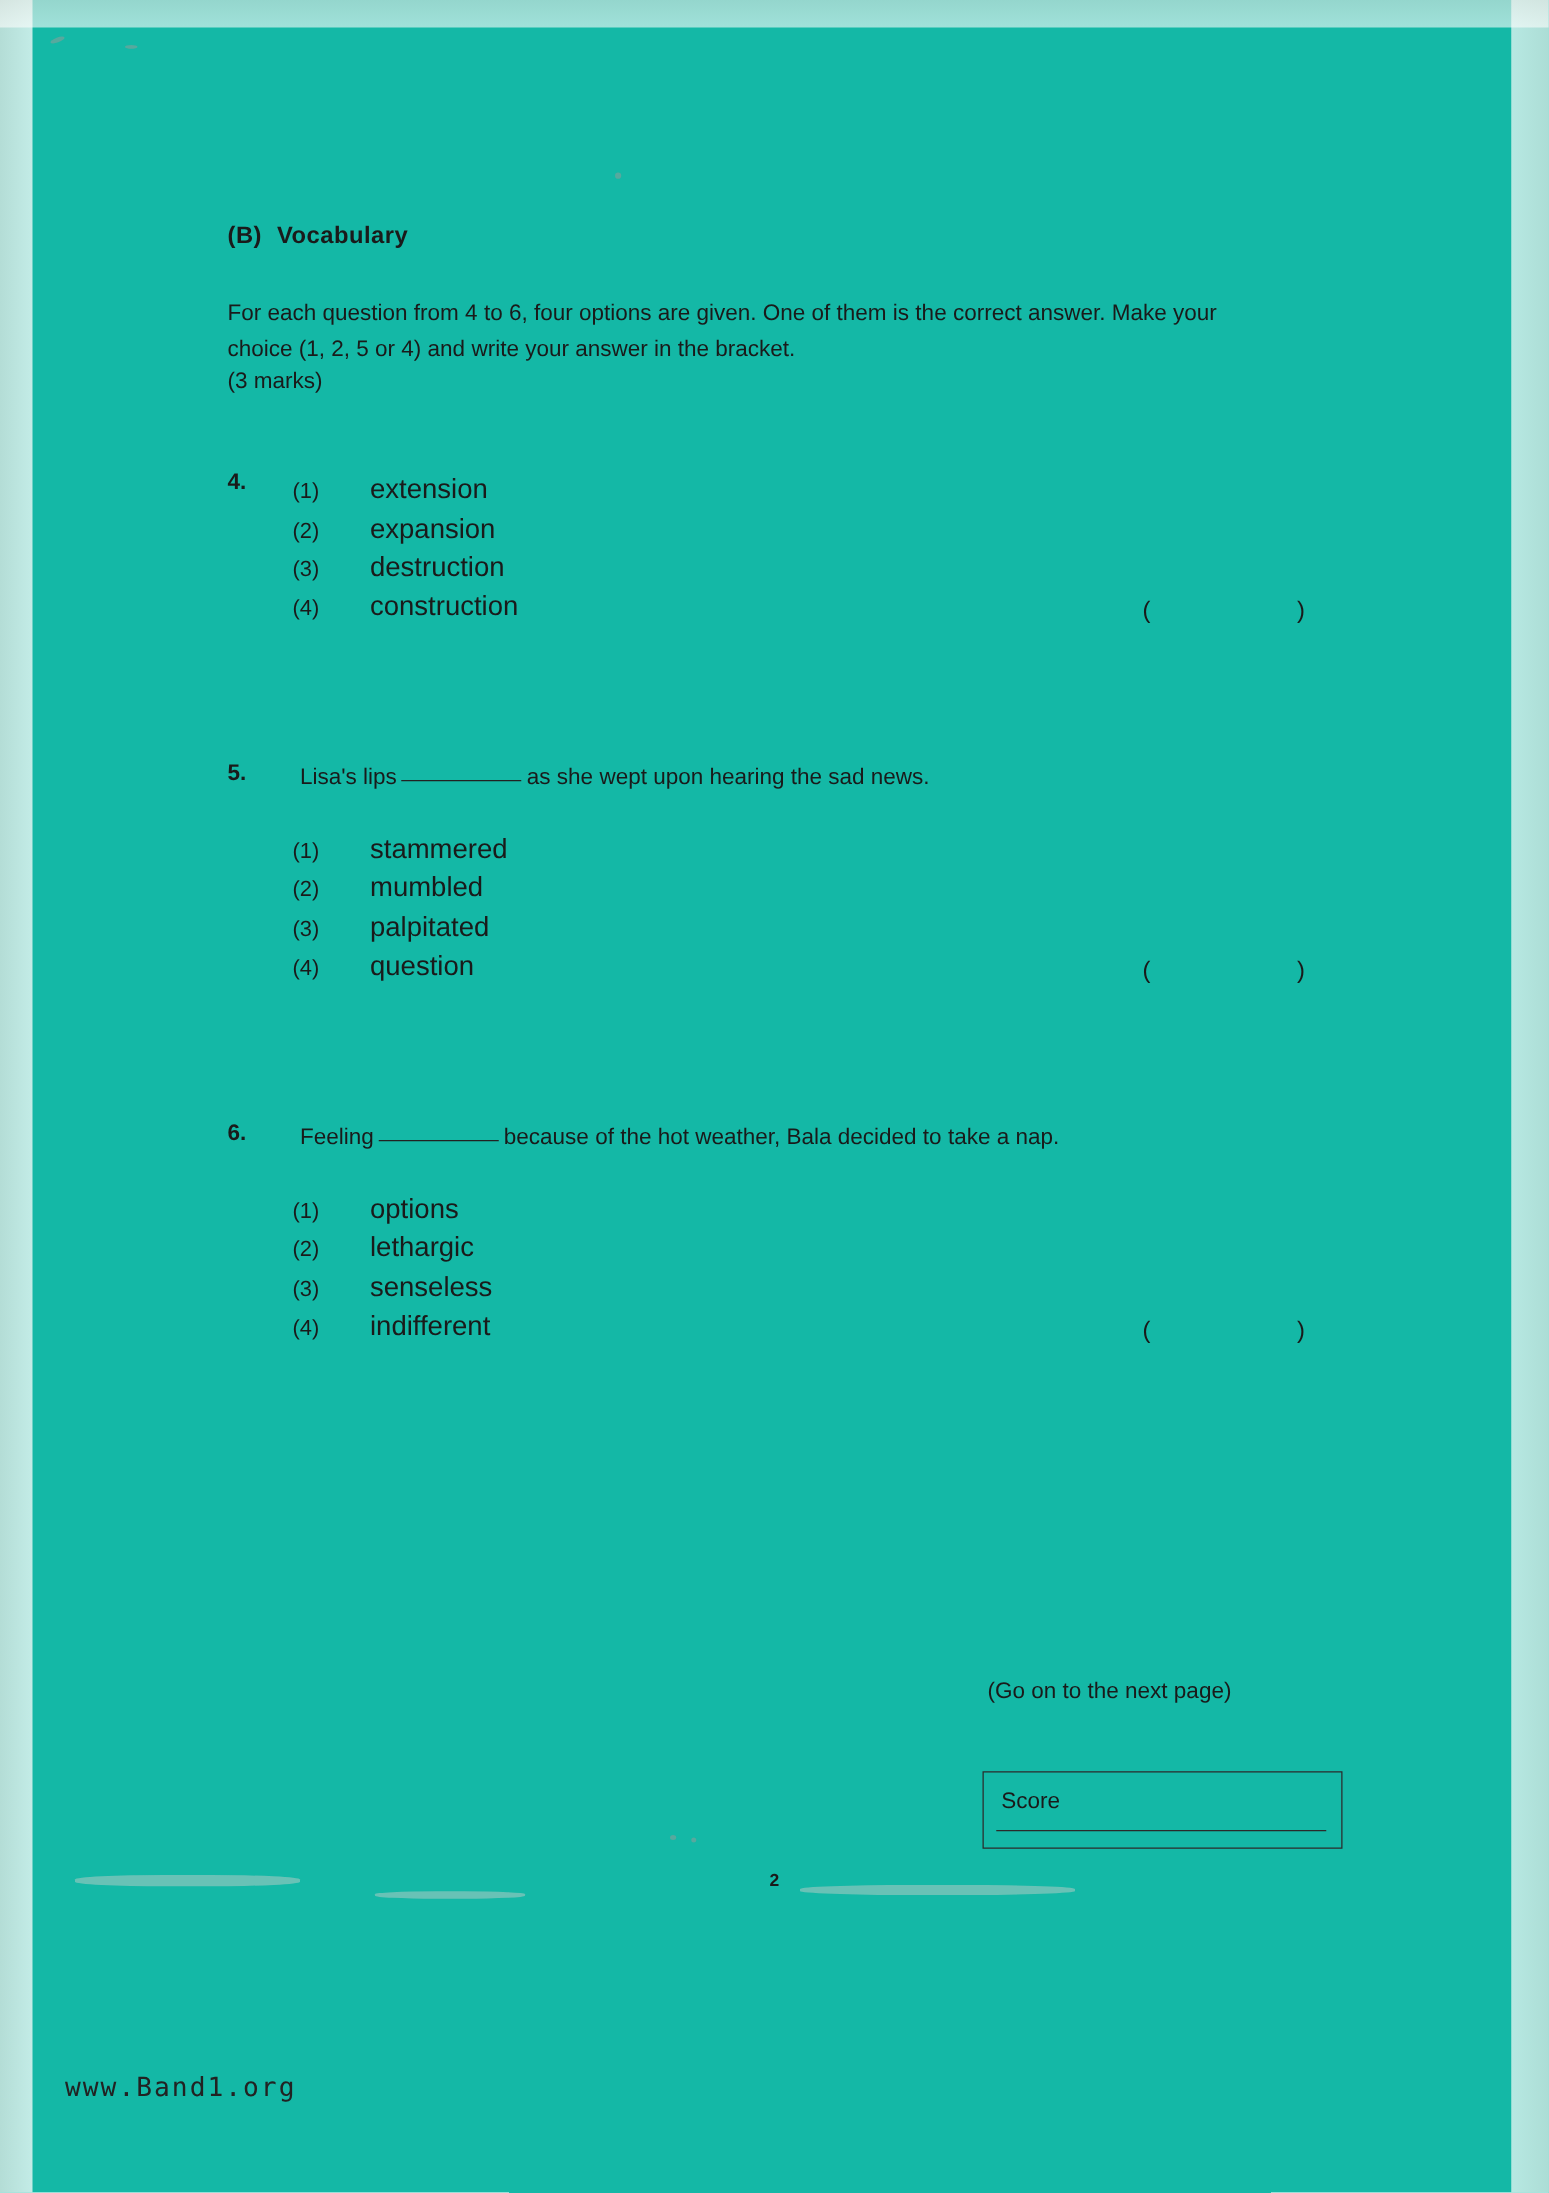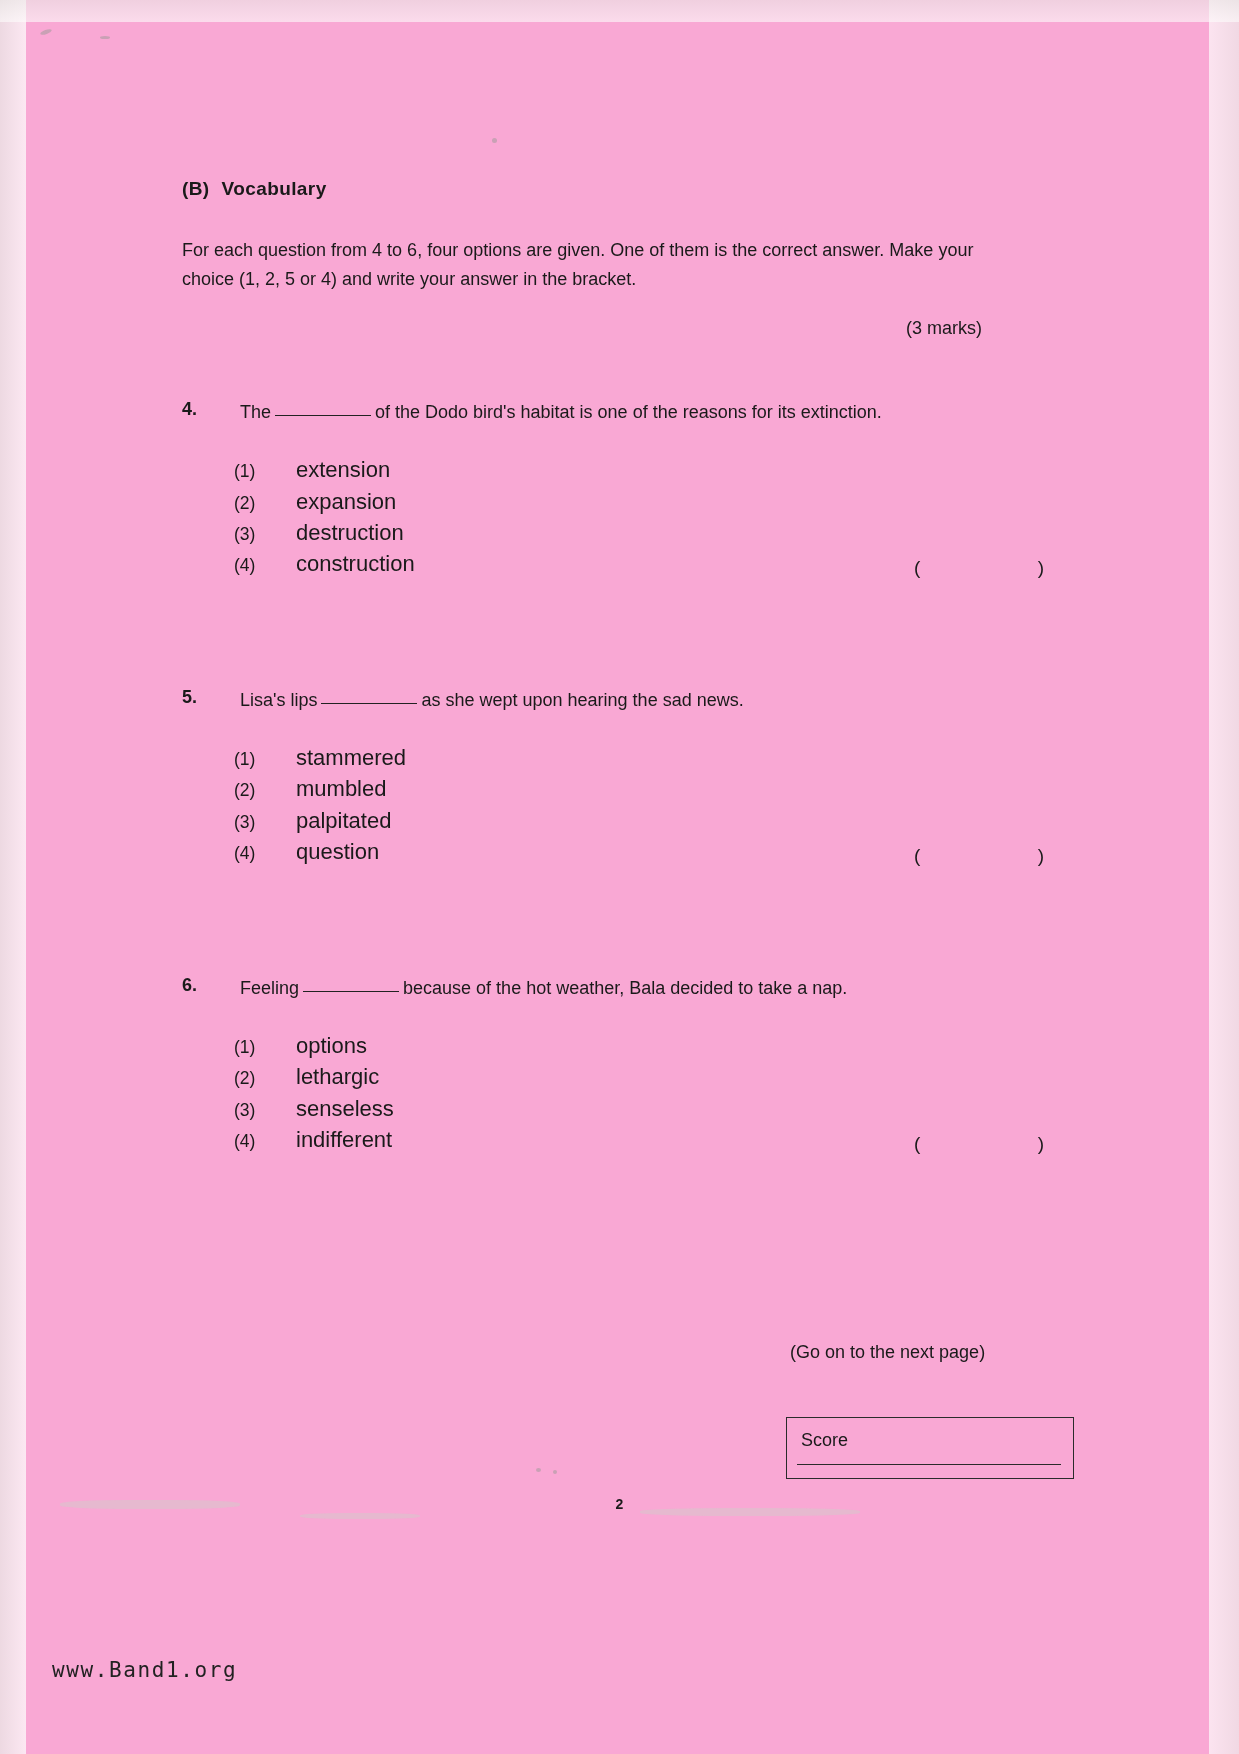--- a/index.html
+++ b/index.html
@@ -13,21 +13,21 @@
     position: relative;
     font-family: "Liberation Sans", sans-serif;
     color: #1a1a1a;
     overflow: hidden;
   }
   .page {
     position: absolute;
     left: 0; top: 0;
     width: 1239px;
     height: 1754px;
-    background: #f9a8d4;
+    background: #14b8a6;
   }
   
   .scan-edge-left {
     position: absolute;
     left: 0; top: 0;
     width: 26px; height: 1754px;
     background: linear-gradient(to right, #e9e9e6, #fdfdfc);
     opacity: .75;
   }
   .scan-edge-right {
@@ -64,22 +64,21 @@
   }
   .section-title .tag { margin-right: 12px; }
   .instructions {
     font-size: 18px;
     line-height: 1.62;
     margin: 0;
     width: 800px;
   }
   .marks {
     font-size: 18px;
-    text-align: right;
-    margin-top: 24px;
+    margin-top: 0;
     padding-right: 0px;
     width: 800px;
   }
   .question {
     position: relative;
     margin-top: 56px;
     width: 840px;
   }
   .q-num {
     position: absolute;
@@ -207,23 +206,20 @@
     <h1 class="section-title">
       <span class="tag">(B)</span><span>Vocabulary</span>
     </h1>
 
     <p class="instructions">For each question from 4 to 6, four options are given. One of them is the correct answer. Make your choice (1, 2, 5 or 4) and write your answer in the bracket.</p>
 
     <div class="marks">(3 marks)</div>
 
     <div class="question" style="margin-top:60px;">
       <div class="q-num">4.</div>
-      <div class="q-stem">
-        <span>The</span><span class="blank"></span><span>of the Dodo bird's habitat is one of the reasons for its extinction.</span>
-      </div>
       <div class="options">
         <div class="option-row">
           <span class="opt-label">(1)</span>
           <span class="opt-text">extension</span>
         </div>
         <div class="option-row">
           <span class="opt-label">(2)</span>
           <span class="opt-text">expansion</span>
         </div>
         <div class="option-row">

